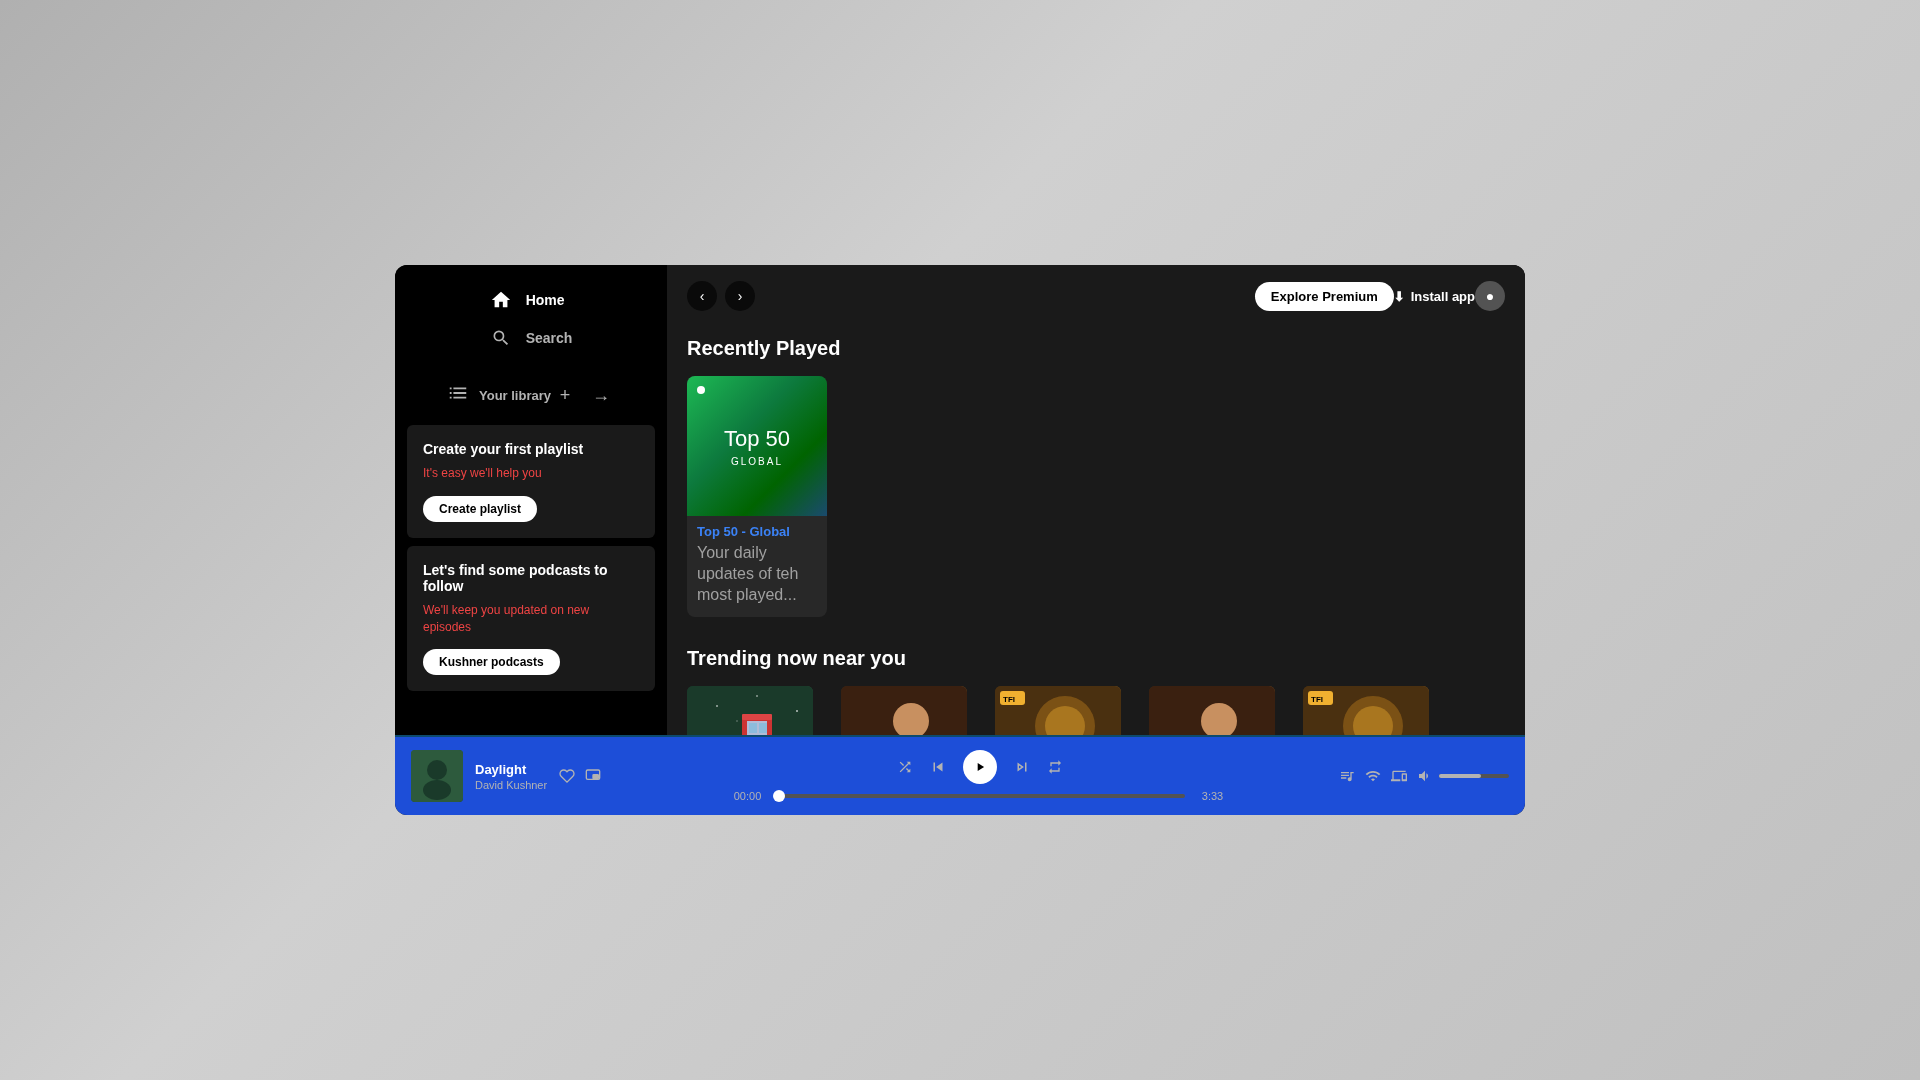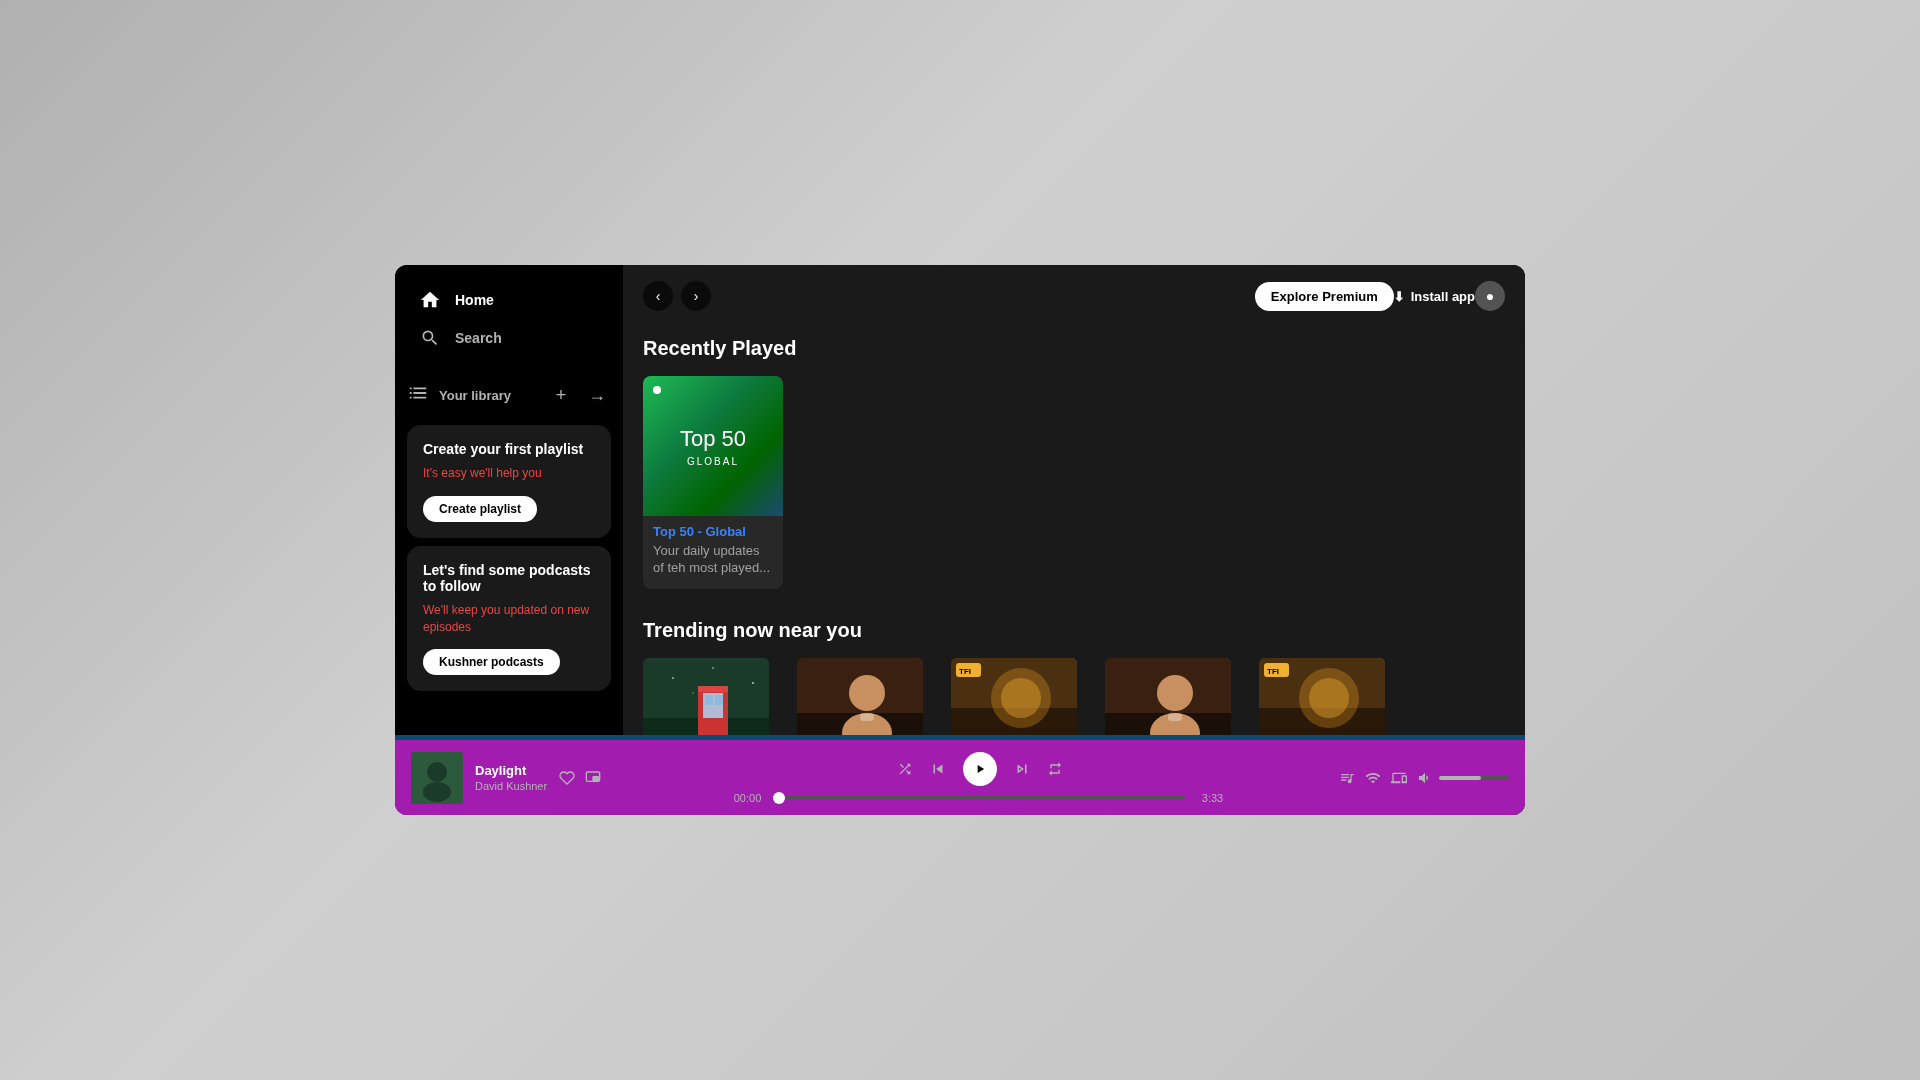--- a/index.html
+++ b/index.html
@@ -22,26 +22,27 @@
       flex-direction: column;
       position: relative;
     }
     .main-area {
       display: flex;
       flex: 1;
       overflow: hidden;
     }
     
     .sidebar {
-      width: 228px;
+      width: 272px;
       background: #000;
       display: flex;
       flex-direction: column;
       padding: 8px 0;
       flex-shrink: 0;
+      align-items: center;
     }
     .sidebar-nav {
       padding: 8px 12px;
     }
     .sidebar-nav-item {
       display: flex;
       align-items: center;
       gap: 14px;
       padding: 8px 12px;
       border-radius: 6px;
@@ -94,21 +95,21 @@
     .sidebar-cards {
       padding: 8px 12px;
       display: flex;
       flex-direction: column;
       gap: 8px;
       flex: 1;
       overflow-y: auto;
     }
     .sidebar-card {
       background: #1a1a1a;
-      border-radius: 14px;
+      border-radius: 6px;
       padding: 16px;
     }
     .sidebar-card h3 {
       color: #fff;
       font-size: 14px;
       font-weight: 700;
       margin-bottom: 8px;
     }
     .sidebar-card p {
       color: #ef4444;
@@ -264,21 +265,21 @@
       padding: 8px 10px 0;
     }
     .playlist-card-name {
       color: #3b82f6;
       font-size: 13px;
       font-weight: 700;
       margin-bottom: 4px;
     }
     .playlist-card-desc {
       color: #a0a0a0;
-      font-size: 13px;
+      font-size: 16px;
       line-height: 1.3;
     }
     
     .trending-grid {
       display: flex;
       gap: 14px;
     }
     .trending-card {
       width: 140px;
       cursor: pointer;
@@ -291,22 +292,22 @@
     }
     
     .thumb-1 { background: linear-gradient(135deg, #1a3a2a 0%, #2d5a3d 50%, #0d2a1a 100%); }
     .thumb-2 { background: linear-gradient(135deg, #3a2a1a 0%, #7a5a2a 50%, #4a3010 100%); }
     .thumb-3 { background: linear-gradient(135deg, #4a3010 0%, #8a6020 50%, #6a4818 100%); }
     .thumb-4 { background: linear-gradient(135deg, #3a2a1a 0%, #7a5a2a 50%, #4a3010 100%); }
     .thumb-5 { background: linear-gradient(135deg, #4a3010 0%, #8a6020 50%, #6a4818 100%); }
     
     .player-bar {
       height: 80px;
-      background: #a21caf;
-      border-top: 5px solid #0c4a6e;
+      background: #1d4ed8;
+      border-top: 2px solid #0c4a6e;
       display: flex;
       align-items: center;
       justify-content: space-between;
       padding: 0 16px;
       flex-shrink: 0;
     }
     .player-left {
       display: flex;
       align-items: center;
       gap: 12px;

